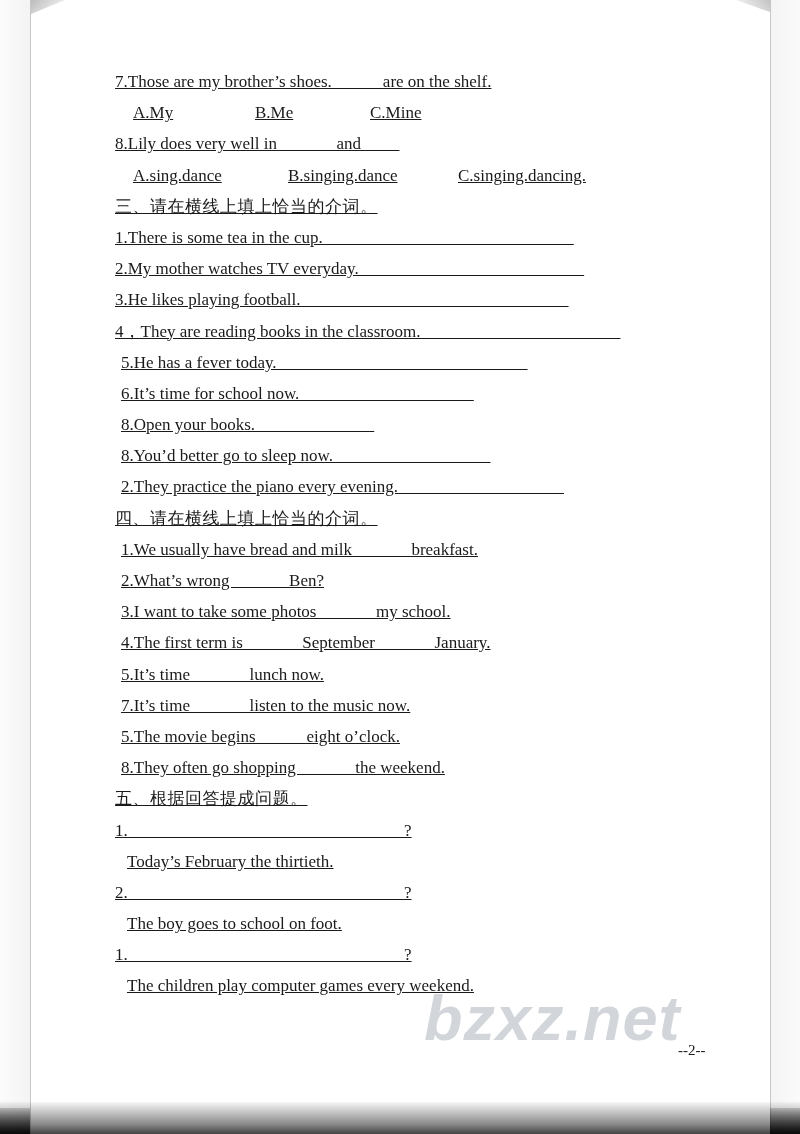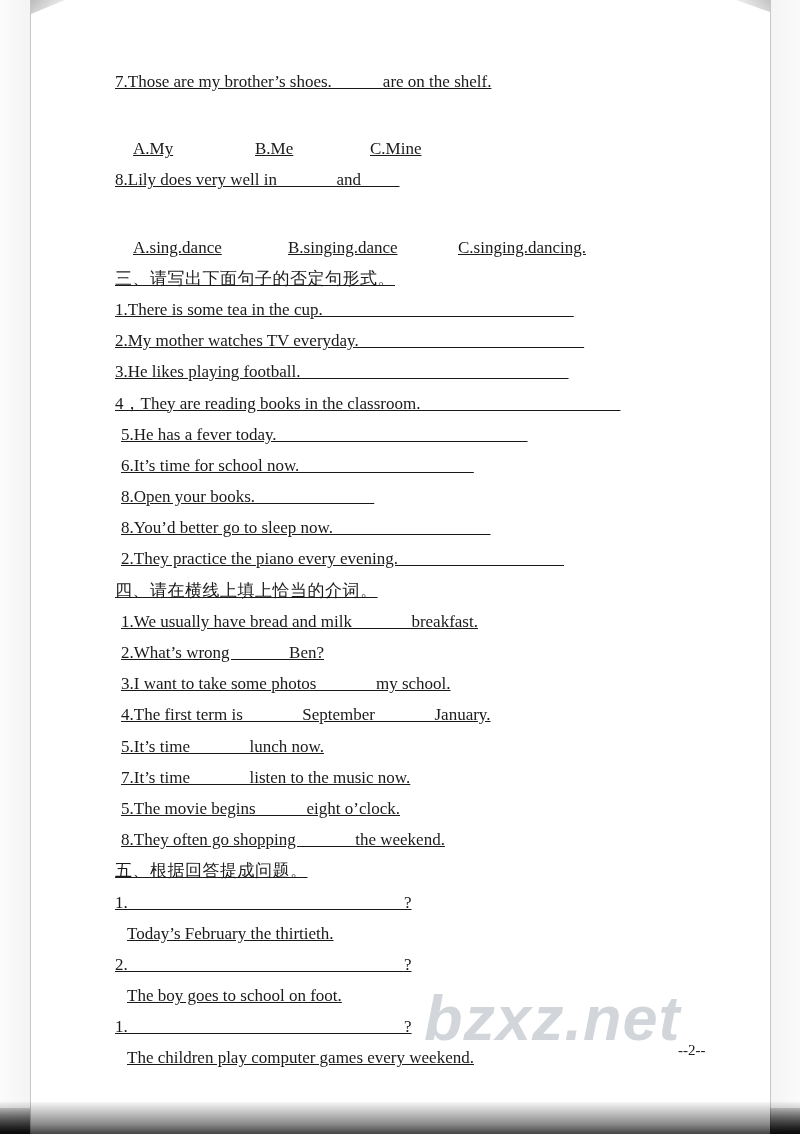--- a/index.html
+++ b/index.html
@@ -54,21 +54,21 @@
     position: absolute; left: 115px; top: 66px; width: 600px;
     font-size: 17px;
     z-index: 2;
   }
   .line {
     height: 31.2px;
     line-height: 31.2px;
     white-space: nowrap;
     text-decoration: underline;
   }
-  .opts { padding-left: 18px; display: flex; margin-top: 36px; }
+  .opts { padding-left: 18px; display: flex; }
   .opts .c1-7 { display: inline-block; width: 122px; }
   .opts .c2-7 { display: inline-block; width: 115px; }
   .opts .c1-8 { display: inline-block; width: 155px; }
   .opts .c2-8 { display: inline-block; width: 170px; }
   .ind-s { padding-left: 6px; }
   .ind-a { padding-left: 12px; }
   .section-title { letter-spacing: 0.5px; }
 
   .watermark {
     position: absolute; left: 424px; top: 982px;
@@ -108,21 +108,21 @@
       <span>C.Mine</span>
     </div>
 
     <div class="line">8.Lily does very well in ______ and ____</div>
     <div class="line opts">
       <span class="c1-8">A.sing.dance</span>
       <span class="c2-8">B.singing.dance</span>
       <span>C.singing.dancing.</span>
     </div>
 
-    <div class="line section-title">三、请写出下面句子的否定句形式。</div>
+    <div class="line section-title">三、请在横线上填上恰当的介词。</div>
     <div class="line">1.There is some tea in the cup. _____________________________</div>
     <div class="line">2.My mother watches TV everyday. __________________________</div>
     <div class="line">3.He likes playing football. _______________________________</div>
     <div class="line">4，They are reading books in the classroom. _______________________</div>
     <div class="line ind-s">5.He has a fever today. _____________________________</div>
     <div class="line ind-s">6.It’s time for school now. ____________________</div>
     <div class="line ind-s">8.Open your books.______________</div>
     <div class="line ind-s">8.You’d better go to sleep now. __________________</div>
     <div class="line ind-s">2.They practice the piano every evening. ___________________</div>
 

